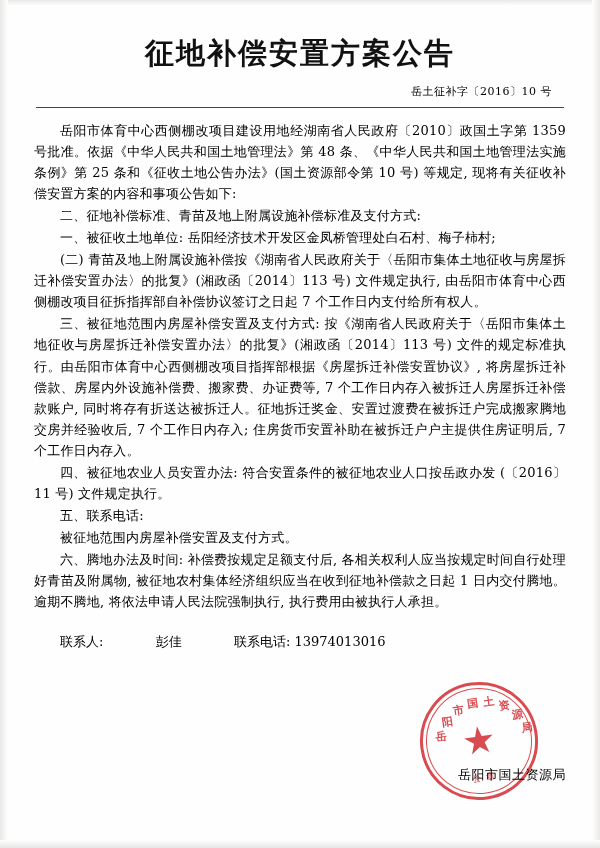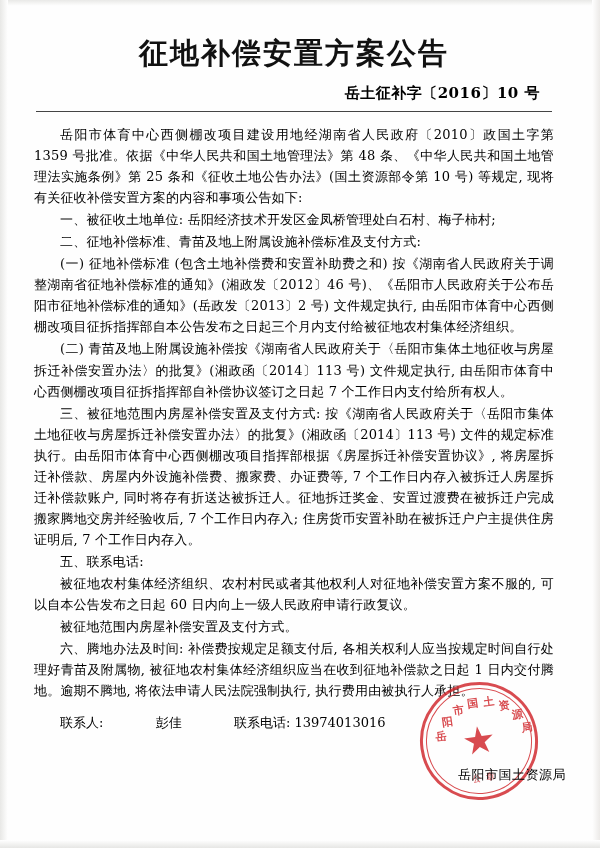--- a/index.html
+++ b/index.html
@@ -13,57 +13,56 @@
     position: relative;
     font-family: "DejaVu Serif", "Liberation Serif", serif;
     color: #000000;
     overflow: hidden;
   }
   .page {
     position: relative;
     width: 600px;
     height: 848px;
     box-sizing: border-box;
-    padding: 26px 46px 0 34px;
+    padding: 26px 34px 0 34px;
     background: #fefefe;
   }
   .doc-title {
     text-align: center;
     font-family: "DejaVu Serif", "Liberation Serif", serif;
     font-weight: bold;
     font-size: 29px;
     letter-spacing: 2px;
     margin: 8px 0 4px 0;
     color: #111;
   }
   .doc-number {
     text-align: right;
-    font-size: 15px;
+    font-size: 11px;
     margin: 10px 14px 0 0;
     letter-spacing: 0.5px;
-    font-weight: bold;
   }
   .rule {
     border: none;
     border-top: 1px solid #444;
     margin: 8px 2px 12px 2px;
   }
   .body-text {
     font-size: 13px;
     line-height: 1.62;
     text-align: justify;
     text-justify: inter-ideograph;
     letter-spacing: 0.2px;
   }
   .body-text p {
     margin: 0 0 1px 0;
     text-indent: 2em;
   }
   .sig-block {
-    margin-top: 10px;
+    margin-top: 18px;
     font-size: 13px;
     line-height: 1.8;
     position: relative;
   }
   .sig-line {
     text-indent: 2em;
   }
   .sig-line .gap {
     display: inline-block;
     width: 44px;
@@ -172,27 +171,26 @@
   <div class="scan-edge-bottom"></div>
 
   <h1 class="doc-title">征地补偿安置方案公告</h1>
 
   <div class="doc-number">岳土征补字〔2016〕10 号</div>
 
   <hr class="rule">
 
   <div class="body-text">
     <p>岳阳市体育中心西侧棚改项目建设用地经湖南省人民政府〔2010〕政国土字第 1359 号批准。依据《中华人民共和国土地管理法》第 48 条、《中华人民共和国土地管理法实施条例》第 25 条和《征收土地公告办法》(国土资源部令第 10 号) 等规定, 现将有关征收补偿安置方案的内容和事项公告如下:</p>
+    <p>二、征地补偿标准、青苗及地上附属设施补偿标准及支付方式:</p>
     <p>一、被征收土地单位: 岳阳经济技术开发区金凤桥管理处白石村、梅子柿村;</p>
-    <p>二、征地补偿标准、青苗及地上附属设施补偿标准及支付方式:</p>
-    <p>(一) 征地补偿标准 (包含土地补偿费和安置补助费之和) 按《湖南省人民政府关于调整湖南省征地补偿标准的通知》(湘政发〔2012〕46 号)、《岳阳市人民政府关于公布岳阳市征地补偿标准的通知》(岳政发〔2013〕2 号) 文件规定执行, 由岳阳市体育中心西侧棚改项目征拆指挥部自本公告发布之日起三个月内支付给被征地农村集体经济组织。</p>
     <p>(二) 青苗及地上附属设施补偿按《湖南省人民政府关于〈岳阳市集体土地征收与房屋拆迁补偿安置办法〉的批复》(湘政函〔2014〕113 号) 文件规定执行, 由岳阳市体育中心西侧棚改项目征拆指挥部自补偿协议签订之日起 7 个工作日内支付给所有权人。</p>
     <p>三、被征地范围内房屋补偿安置及支付方式: 按《湖南省人民政府关于〈岳阳市集体土地征收与房屋拆迁补偿安置办法〉的批复》(湘政函〔2014〕113 号) 文件的规定标准执行。由岳阳市体育中心西侧棚改项目指挥部根据《房屋拆迁补偿安置协议》, 将房屋拆迁补偿款、房屋内外设施补偿费、搬家费、办证费等, 7 个工作日内存入被拆迁人房屋拆迁补偿款账户, 同时将存有折送达被拆迁人。征地拆迁奖金、安置过渡费在被拆迁户完成搬家腾地交房并经验收后, 7 个工作日内存入; 住房货币安置补助在被拆迁户户主提供住房证明后, 7 个工作日内存入。</p>
+    <p>四、被征地农业人员安置办法: 符合安置条件的被征地农业人口按岳政办发 (〔2016〕11 号) 文件规定执行。</p>
     <p>五、联系电话:</p>
-    <p>被征地农村集体经济组织、农村村民或者其他权利人对征地补偿安置方案不服的, 可以自本公告发布之日起 60 日内向上一级人民政府申请行政复议。</p>
     <p>被征地范围内房屋补偿安置及支付方式。</p>
     <p>六、腾地办法及时间: 补偿费按规定足额支付后, 各相关权利人应当按规定时间自行处理好青苗及附属物, 被征地农村集体经济组织应当在收到征地补偿款之日起 1 日内交付腾地。逾期不腾地, 将依法申请人民法院强制执行, 执行费用由被执行人承担。</p>
   </div>
 
   <div class="sig-block">
     <div class="sig-line">
       <span>联系人:</span>
       <span class="gap"></span>
       <span>彭佳</span>
       <span class="gap"></span>

